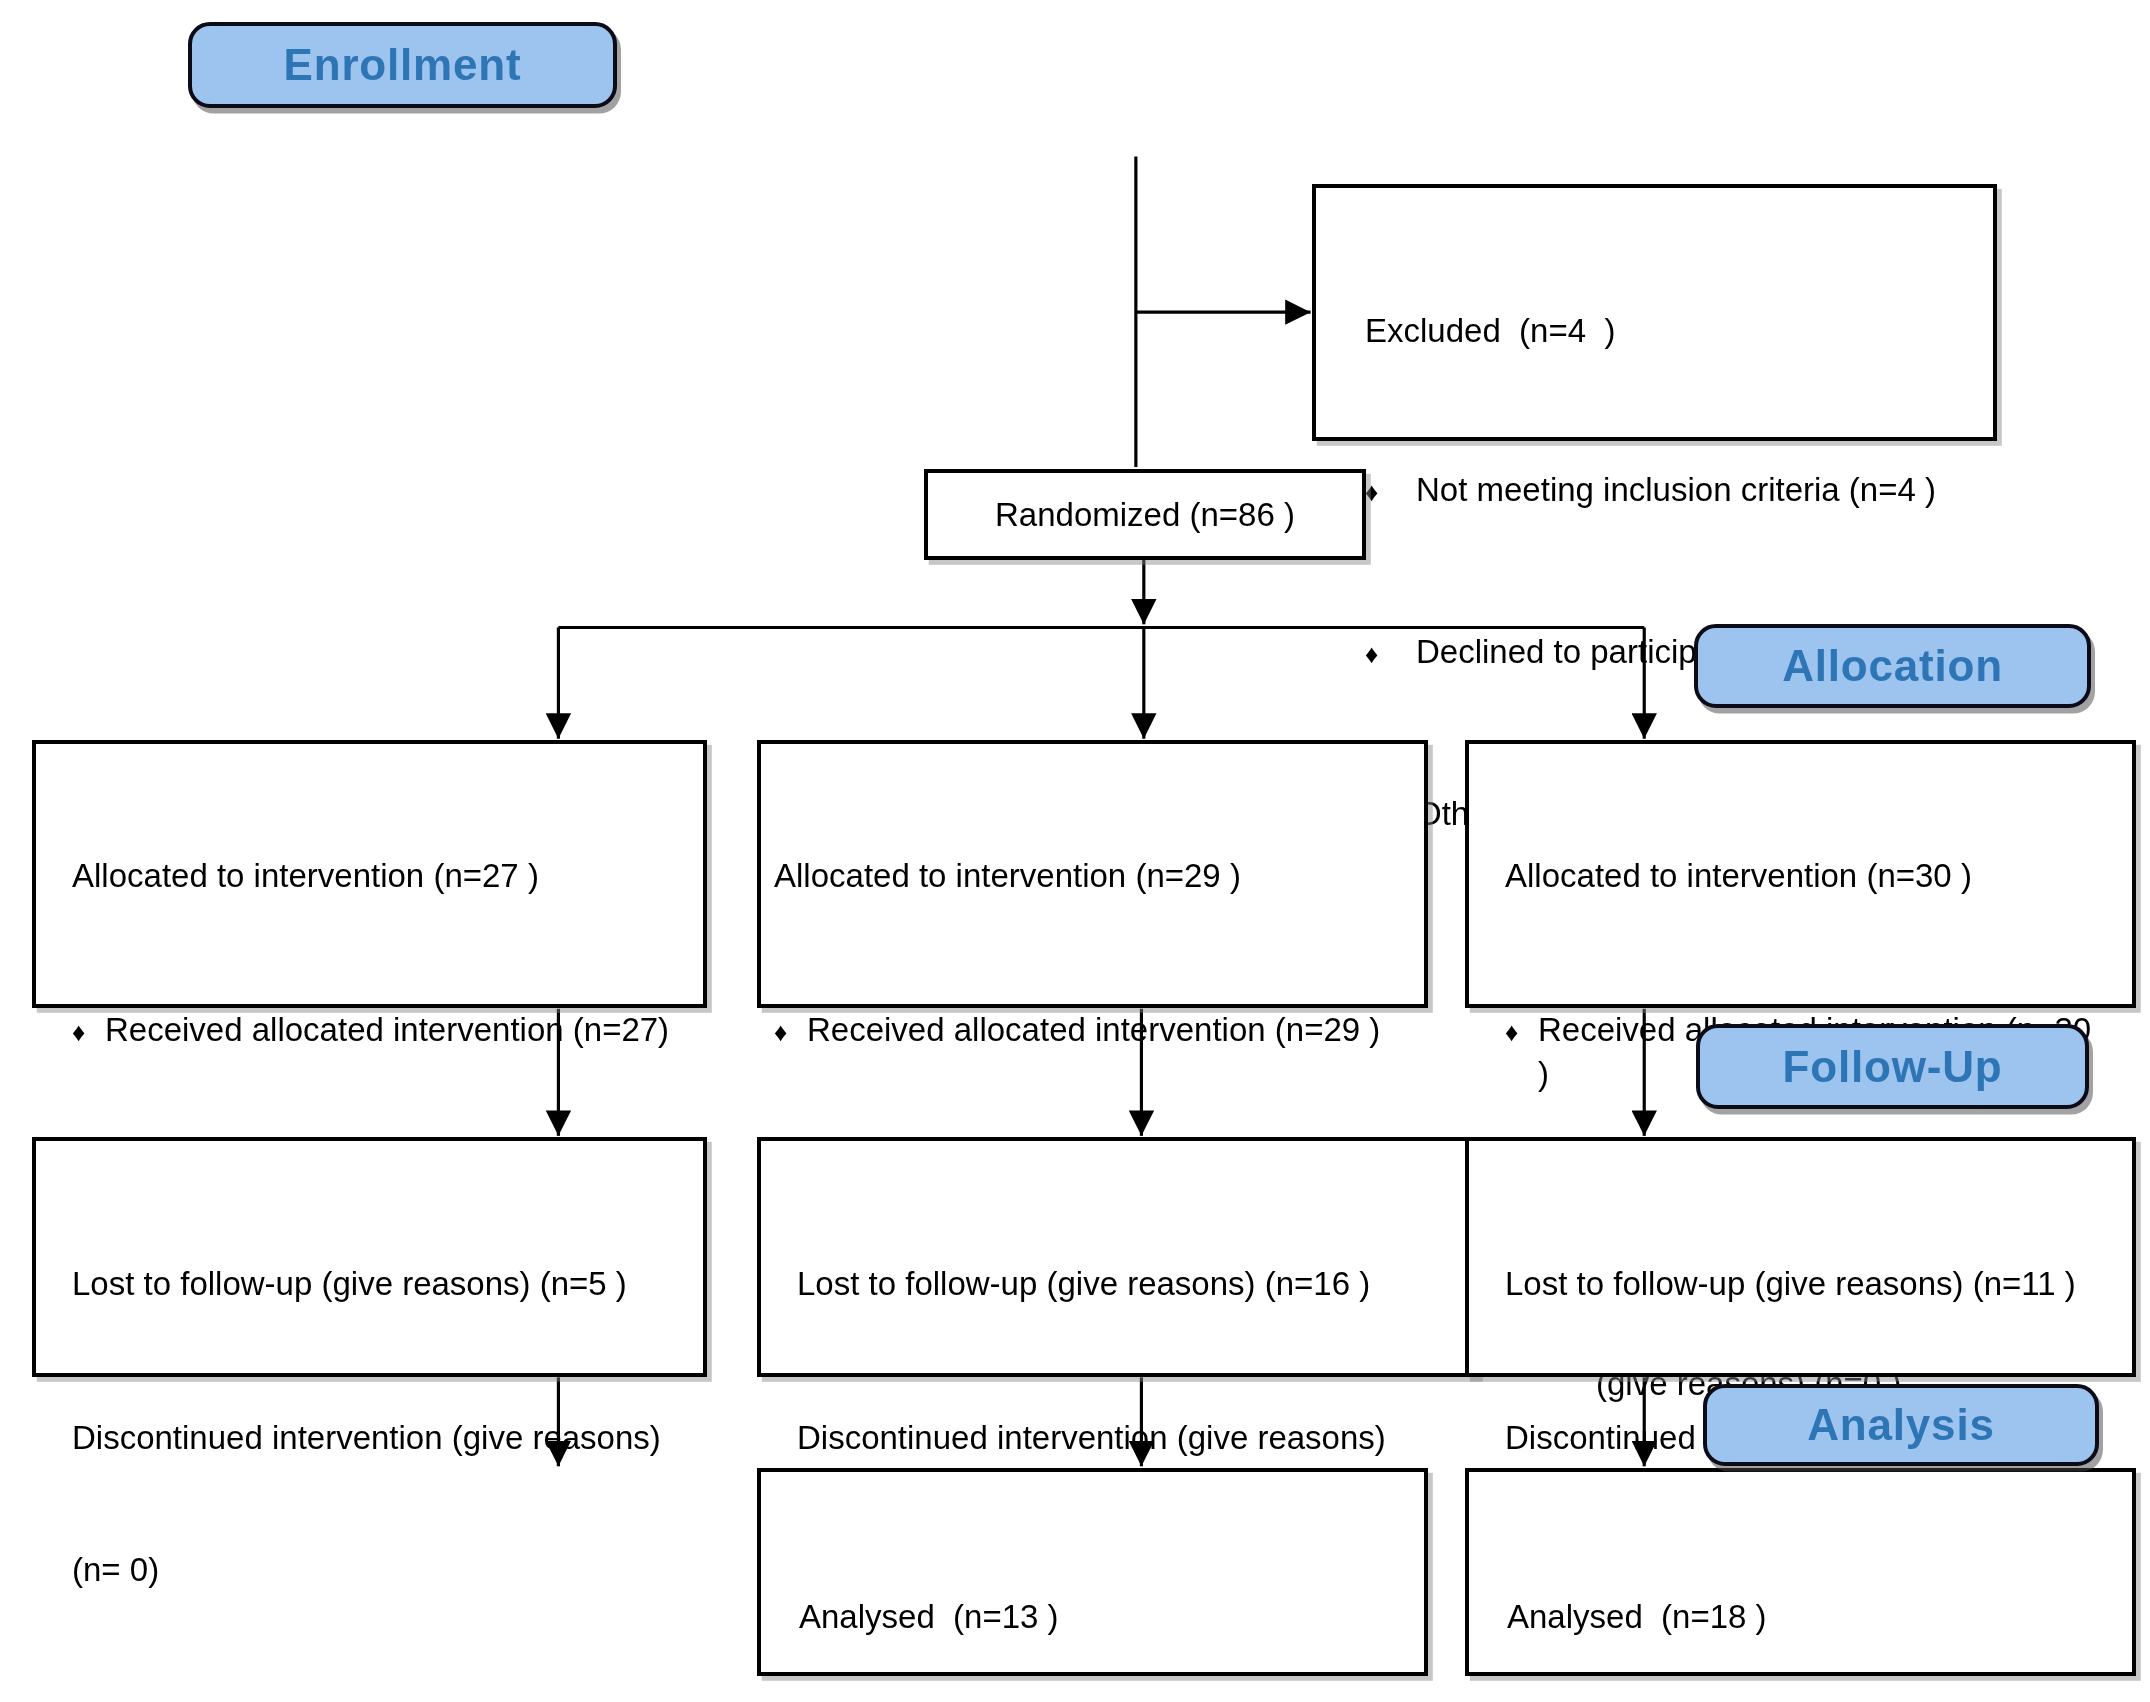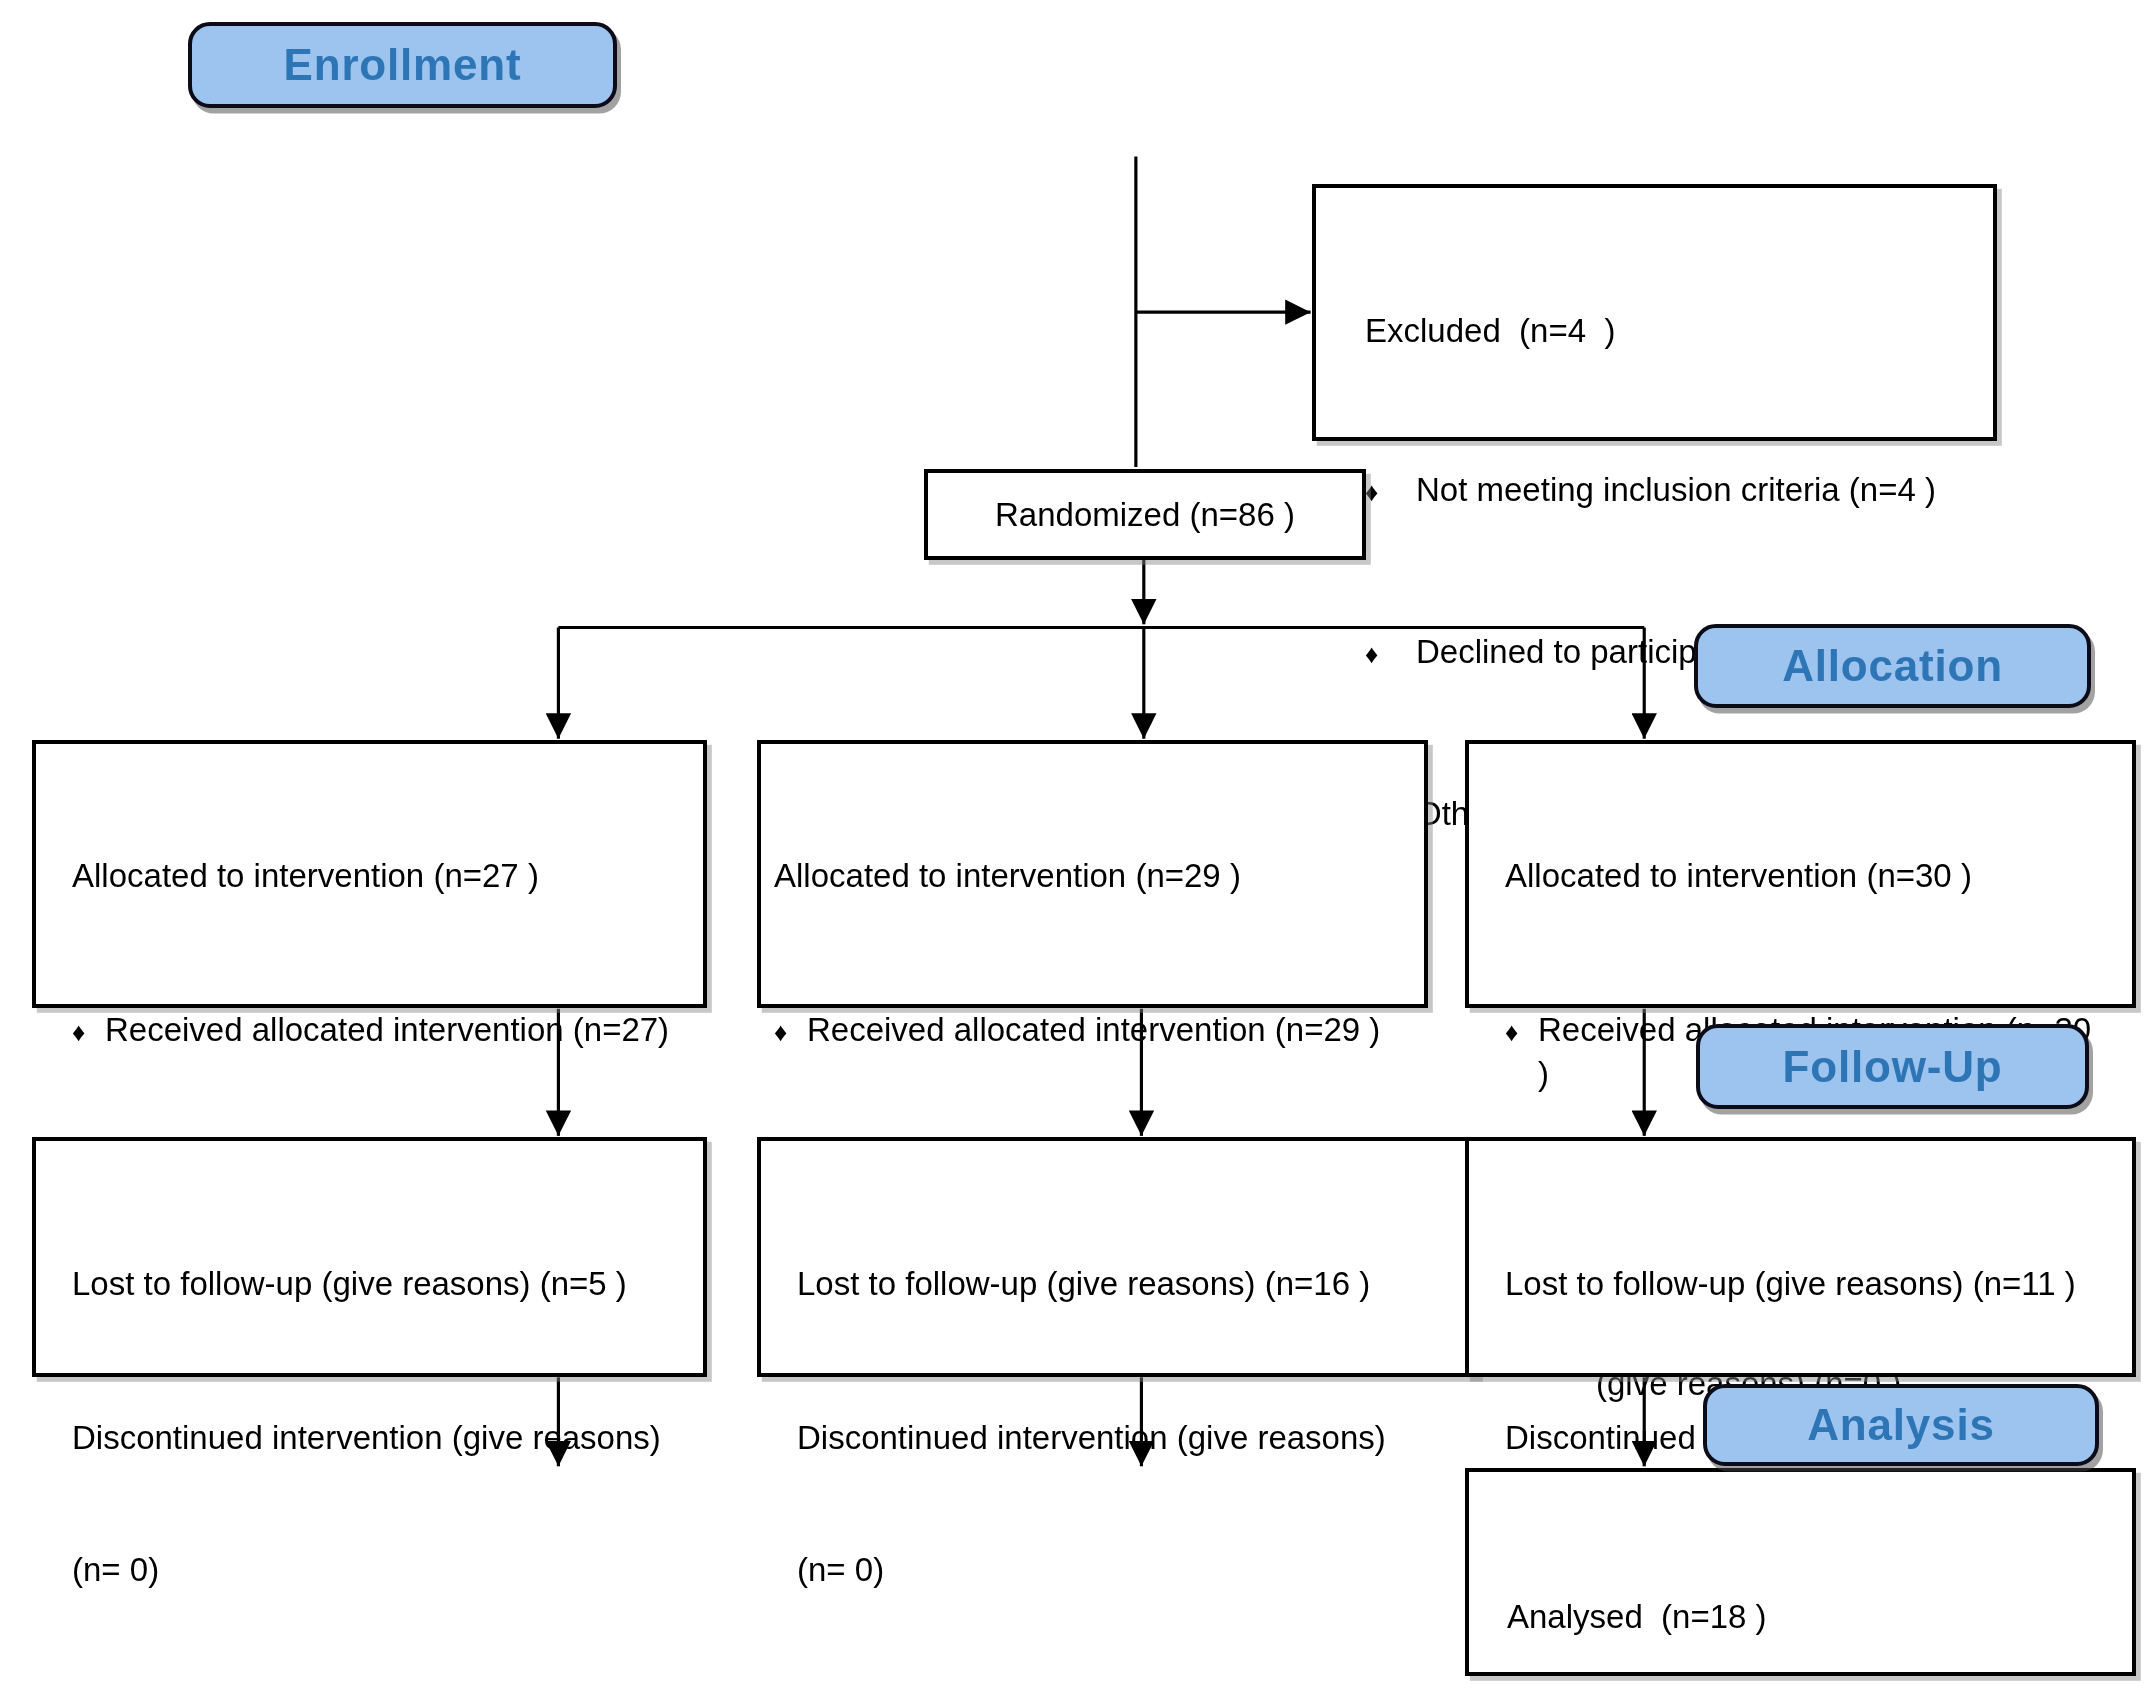--- a/index.html
+++ b/index.html
@@ -183,20 +183,25 @@
     <div class="line">(n= 0)</div>
   </div>
 
   <div class="box fup" style="left:1465px; top:1137px; width:671px; height:240px;">
     <div class="line gap">Lost to follow-up (give reasons) (n=11 )</div>
     <div class="line">Discontinued intervention (give reasons)</div>
     <div class="line">(n= 0)</div>
   </div>
 
 
+  <div class="box anl" style="left:757px; top:1468px; width:671px; height:208px;">
+    <div class="line">Analysed  (n=13 )</div>
+    
+    
+  </div>
 
   <div class="box anl" style="left:1465px; top:1468px; width:671px; height:208px;">
     <div class="line">Analysed  (n=18 )</div>
     
     
   </div>
 
 </div>
 
 

